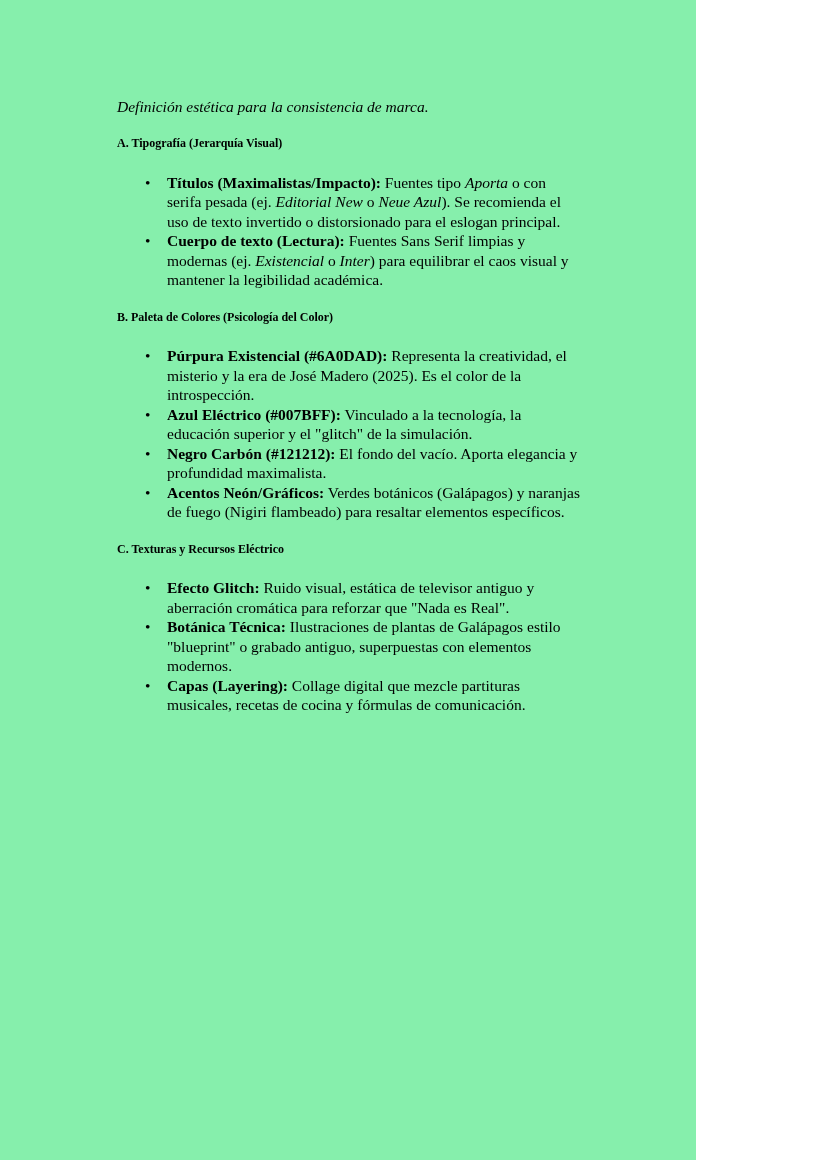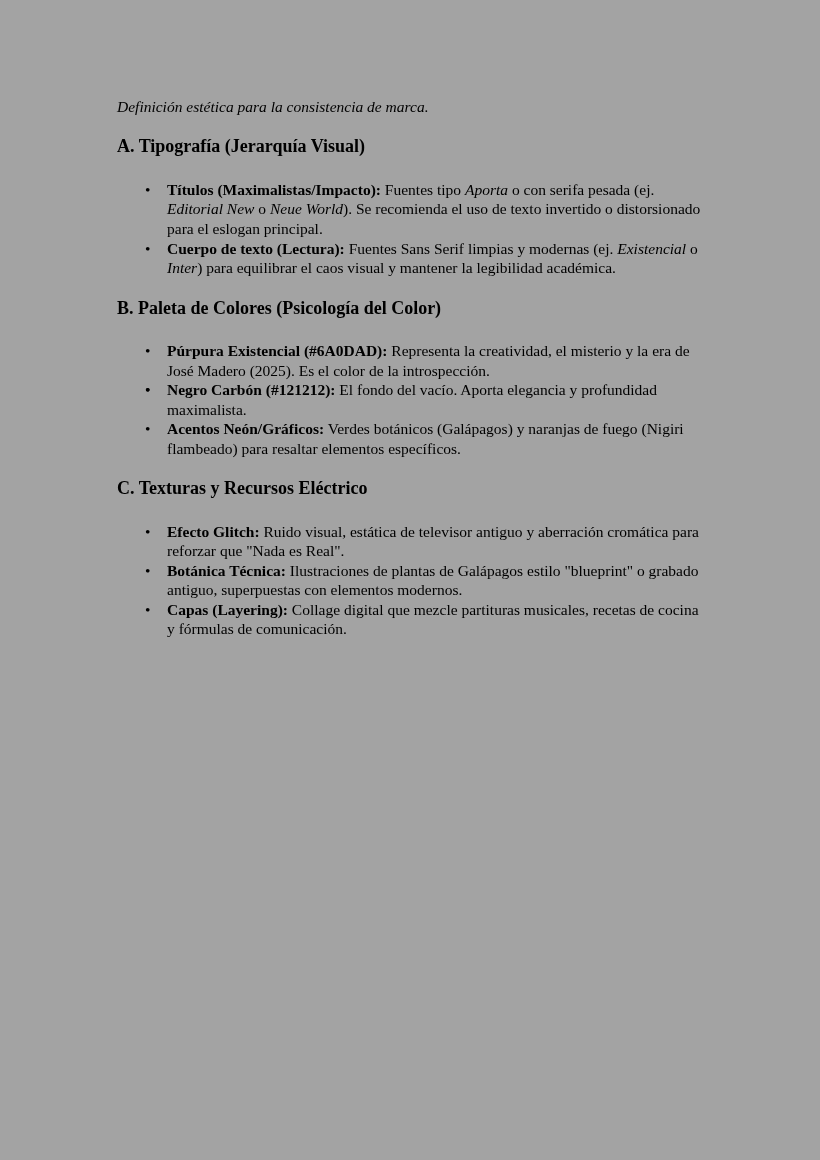--- a/index.html
+++ b/index.html
@@ -5,33 +5,33 @@
   * { margin: 0; padding: 0; box-sizing: border-box; }
   html, body { background: #ffffff; }
   body {
     width: 820px;
     height: 1160px;
     font-family: "Liberation Serif", serif;
     color: #000000;
     overflow: hidden;
   }
   .page {
-    width: 820px;
+    width: 696px;
     height: 1160px;
-    background: #a3a3a3;
+    background: #86efac;
     padding: 97px 115px 0 117px;
   }
   .intro {
     font-style: italic;
     font-size: 15.5px;
     line-height: 1.25;
     margin-bottom: 20px;
   }
   .section-heading {
-    font-size: 18px;
+    font-size: 12px;
     font-weight: bold;
     line-height: 1.2;
     margin-top: 18px;
     margin-bottom: 22px;
   }
   .bullet-list {
     list-style: none;
     padding-left: 26px;   
     margin-bottom: 20px;
   }
@@ -55,38 +55,39 @@
 
 <div class="page">
 
   <p class="intro">Definición estética para la consistencia de marca.</p>
 
   <section>
     <h2 class="section-heading">A. Tipografía (Jerarquía Visual)</h2>
     <ul class="bullet-list">
       <li class="bullet-item">
         <span class="bullet-marker">•</span>
-        <span><span class="run-b">Títulos (Maximalistas/Impacto):</span><span> Fuentes tipo </span><span class="run-i">Aporta</span><span> o con serifa pesada (ej. </span><span class="run-i">Editorial New</span><span> o </span><span class="run-i">Neue World</span><span>). Se recomienda el uso de texto invertido o distorsionado para el eslogan principal.</span></span>
+        <span><span class="run-b">Títulos (Maximalistas/Impacto):</span><span> Fuentes tipo </span><span class="run-i">Aporta</span><span> o con serifa pesada (ej. </span><span class="run-i">Editorial New</span><span> o </span><span class="run-i">Neue Azul</span><span>). Se recomienda el uso de texto invertido o distorsionado para el eslogan principal.</span></span>
       </li>
       <li class="bullet-item">
         <span class="bullet-marker">•</span>
         <span><span class="run-b">Cuerpo de texto (Lectura):</span><span> Fuentes Sans Serif limpias y modernas (ej. </span><span class="run-i">Existencial</span><span> o </span><span class="run-i">Inter</span><span>) para equilibrar el caos visual y mantener la legibilidad académica.</span></span>
       </li>
     </ul>
   </section>
 
   <section>
     <h2 class="section-heading">B. Paleta de Colores (Psicología del Color)</h2>
     <ul class="bullet-list">
       <li class="bullet-item">
         <span class="bullet-marker">•</span>
         <span><span class="run-b">Púrpura Existencial (#6A0DAD):</span><span> Representa la creatividad, el misterio y la era de José Madero (2025). Es el color de la introspección.</span></span>
       </li>
       <li class="bullet-item">
         <span class="bullet-marker">•</span>
+        <span><span class="run-b">Azul Eléctrico (#007BFF):</span><span> Vinculado a la tecnología, la educación superior y el "glitch" de la simulación.</span></span>
       </li>
       <li class="bullet-item">
         <span class="bullet-marker">•</span>
         <span><span class="run-b">Negro Carbón (#121212):</span><span> El fondo del vacío. Aporta elegancia y profundidad maximalista.</span></span>
       </li>
       <li class="bullet-item">
         <span class="bullet-marker">•</span>
         <span><span class="run-b">Acentos Neón/Gráficos:</span><span> Verdes botánicos (Galápagos) y naranjas de fuego (Nigiri flambeado) para resaltar elementos específicos.</span></span>
       </li>
     </ul>

